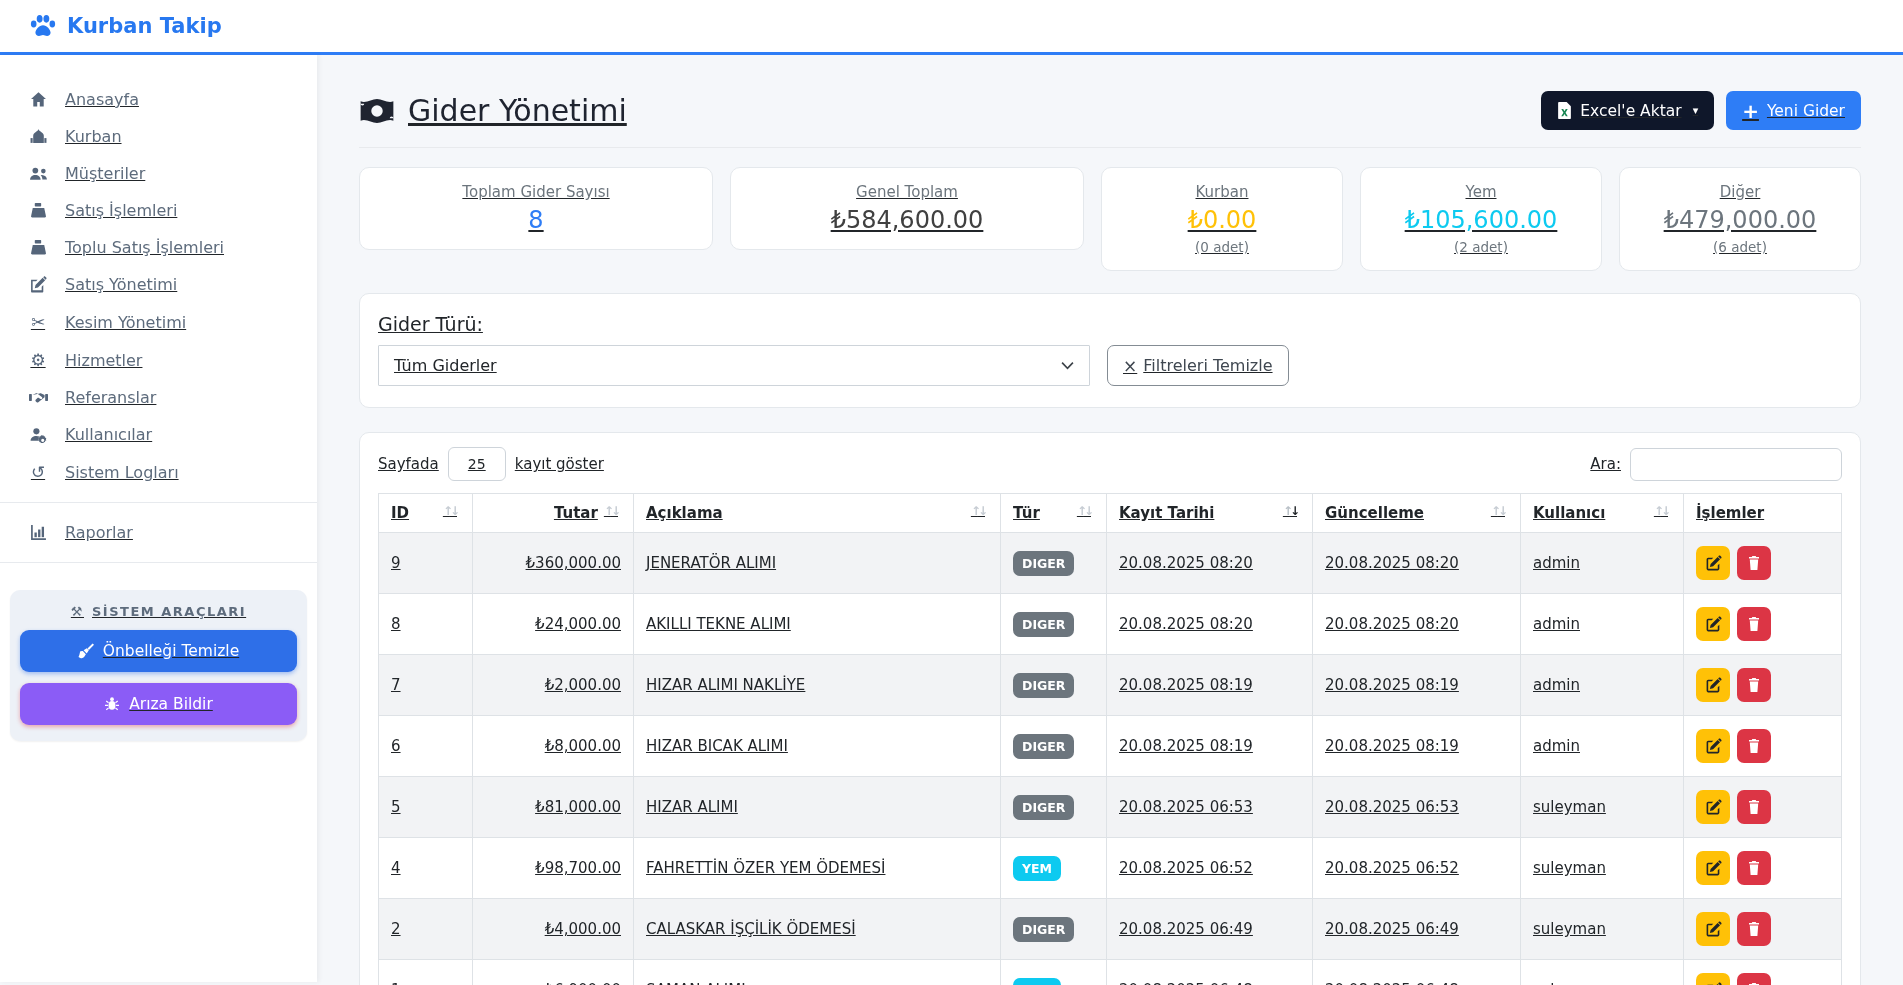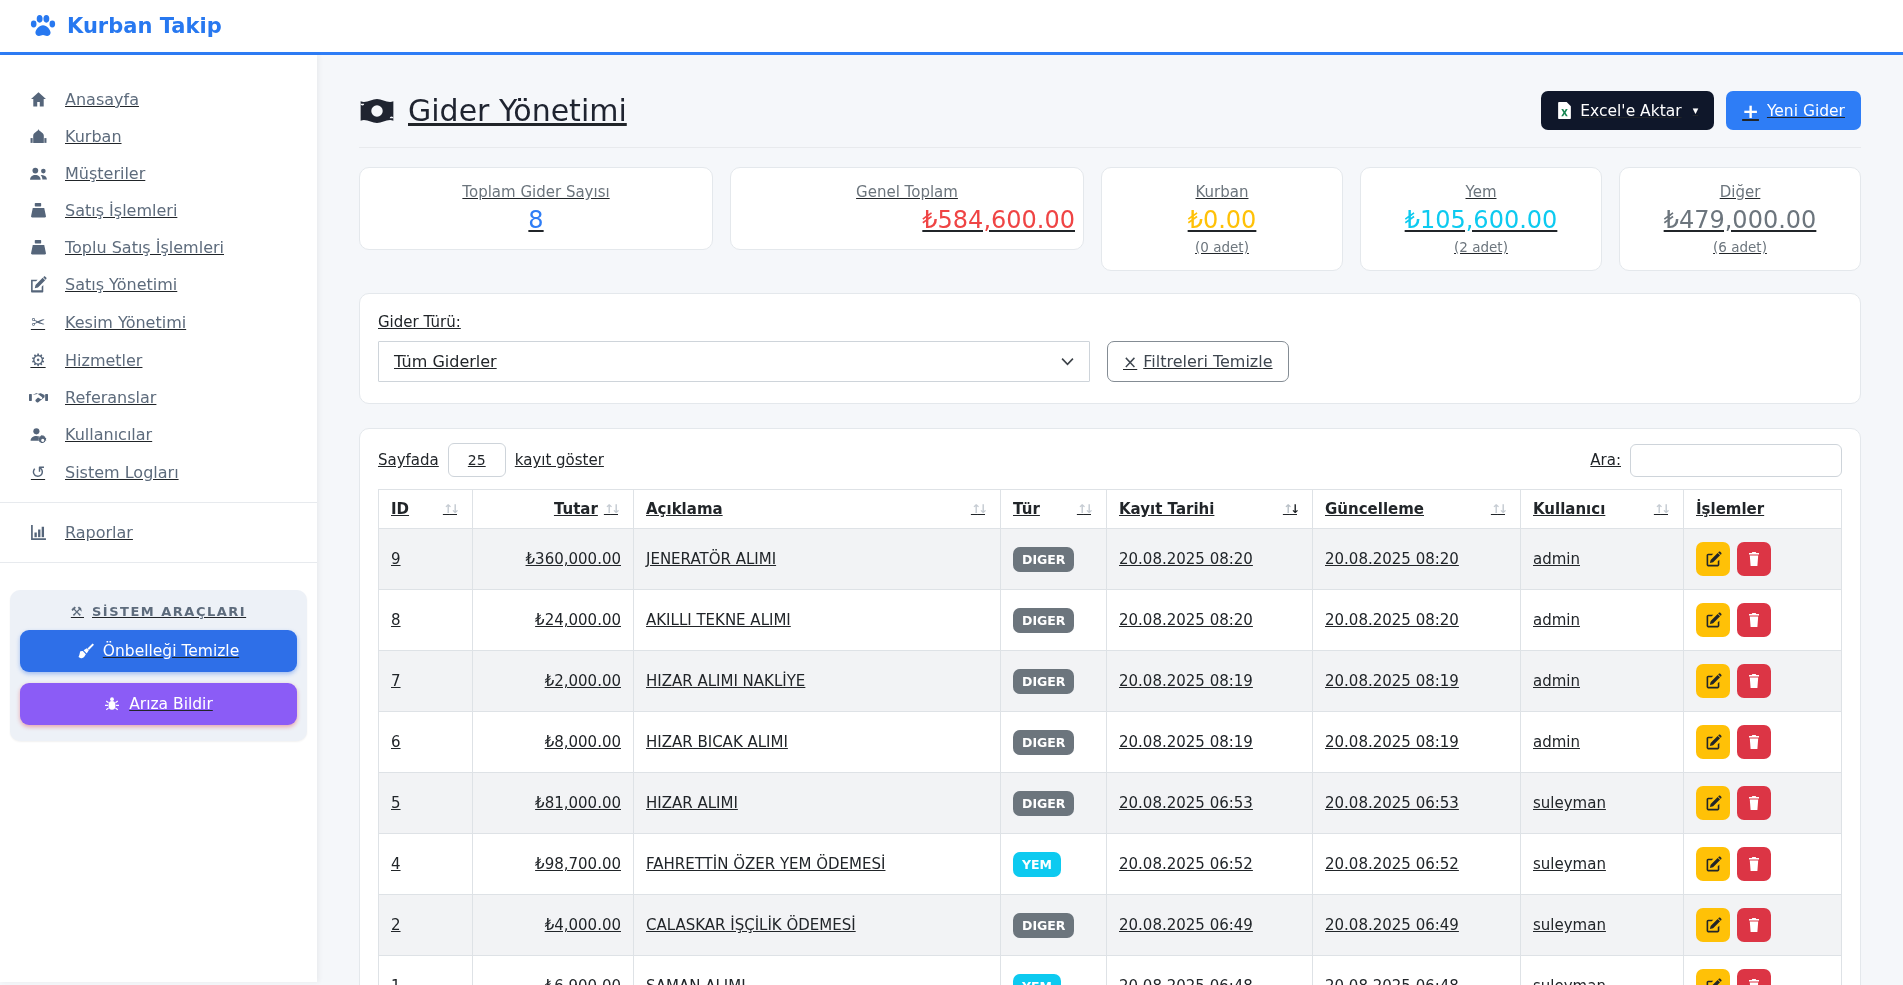--- a/index.html
+++ b/index.html
@@ -47,38 +47,38 @@
   .stat-card { background:#fff; border:1px solid #e4e8ec; border-radius:10px; padding:15px 8px; text-align:center; }
   .stat-card.wide { flex:3; }
   .stat-card.narrow { flex:2; }
   .stat-label { color:#6c757d; font-size:15px; }
   .stat-value { font-size:24px; margin-top:5px; font-weight:500; }
   .stat-sub { color:#6c757d; font-size:13.5px; margin-top:5px; }
 
   
   .card { background:#fff; border:1px solid #e4e8ec; border-radius:10px; }
   .filter-card { margin-top:22px; padding:19px 18px 21px; }
-  .filter-label { font-size:15px; color:#212529; display:block; }
+  .filter-label { font-size:19px; color:#212529; display:block; }
   .filter-row { display:flex; gap:17px; margin-top:10px; }
   .select-box { width:712px; height:41px; border:1px solid #ced4da; border-radius:1px; display:flex; align-items:center; justify-content:space-between; padding:0 15px; font-size:16px; cursor:pointer; background:#fff; }
   .btn-clear-filters { height:41px; border:1px solid #848c94; background:#fff; color:#3f4750; border-radius:7px; padding:0 15px; font-size:16px; font-family:inherit; display:flex; align-items:center; gap:6px; cursor:pointer; }
   .btn-clear-filters .x { font-size:17px; }
 
   
   .table-card { margin-top:24px; padding:14px 18px 8px; }
   .table-controls { display:flex; justify-content:space-between; align-items:center; font-size:15px; margin-bottom:12px; }
   .length { display:flex; align-items:center; gap:9px; }
   .mini-select { width:58px; height:34px; border:1px solid #ced4da; border-radius:6px; display:flex; align-items:center; justify-content:center; font-size:14px; cursor:pointer; }
   .search { display:flex; align-items:center; gap:9px; }
   .search input { width:212px; height:33px; border:1px solid #ced4da; border-radius:6px; padding:0 10px; font-size:14px; font-family:inherit; }
 
   table { width:100%; border-collapse:collapse; table-layout:fixed; font-size:15px; }
   th, td { border:1px solid #dee2e6; padding:13px 12px; text-align:left; overflow:hidden; white-space:nowrap; }
   thead th { font-weight:bold; padding:10px 12px; background:#fff; }
-  .th-flex { display:flex; justify-content:space-between; align-items:center; gap:6px; }
+  .th-flex { display:flex; justify-content:space-between; align-items:flex-start; gap:6px; }
   .th-flex.right { justify-content:flex-end; }
   .sort { color:#c6ccd3; font-size:12px; letter-spacing:-3px; padding-right:3px; }
   th.sorted-desc .sort .dn { color:#212529; }
   th.sorted-desc .sort { color:#b9c0c7; }
   tbody tr:nth-child(odd) { background:#f2f3f5; }
   td.c-amount { text-align:right; }
   .badge { display:inline-block; color:#fff; font-weight:bold; font-size:12.5px; padding:5px 9px; border-radius:7px; background:#6c757d; }
   .row-actions { display:flex; gap:7px; }
   .row-actions button { width:34px; height:34px; border:none; border-radius:7px; display:inline-flex; align-items:center; justify-content:center; cursor:pointer; }
   .btn-edit { background:#ffc107; }
@@ -257,21 +257,21 @@
     </div>
     <hr class="head-rule">
 
     <div class="stats">
       <div class="stat-card wide">
         <div class="stat-label">Toplam Gider Sayısı</div>
         <div class="stat-value" style="color: rgb(46, 125, 246);">8</div>
       </div>
       <div class="stat-card wide">
         <div class="stat-label">Genel Toplam</div>
-        <div class="stat-value" style="color: #ef4444; text-align: right;">₺584,600.00</div>
+        <div class="stat-value" style="color: #404040;">₺584,600.00</div>
       </div>
       <div class="stat-card narrow">
         <div class="stat-label">Kurban</div>
         <div class="stat-value" style="color: rgb(255, 193, 7);">₺0.00</div>
         <div class="stat-sub">(0 adet)</div>
       </div>
       <div class="stat-card narrow">
         <div class="stat-label">Yem</div>
         <div class="stat-value" style="color: rgb(13, 202, 240);">₺105,600.00</div>
         <div class="stat-sub">(2 adet)</div>

